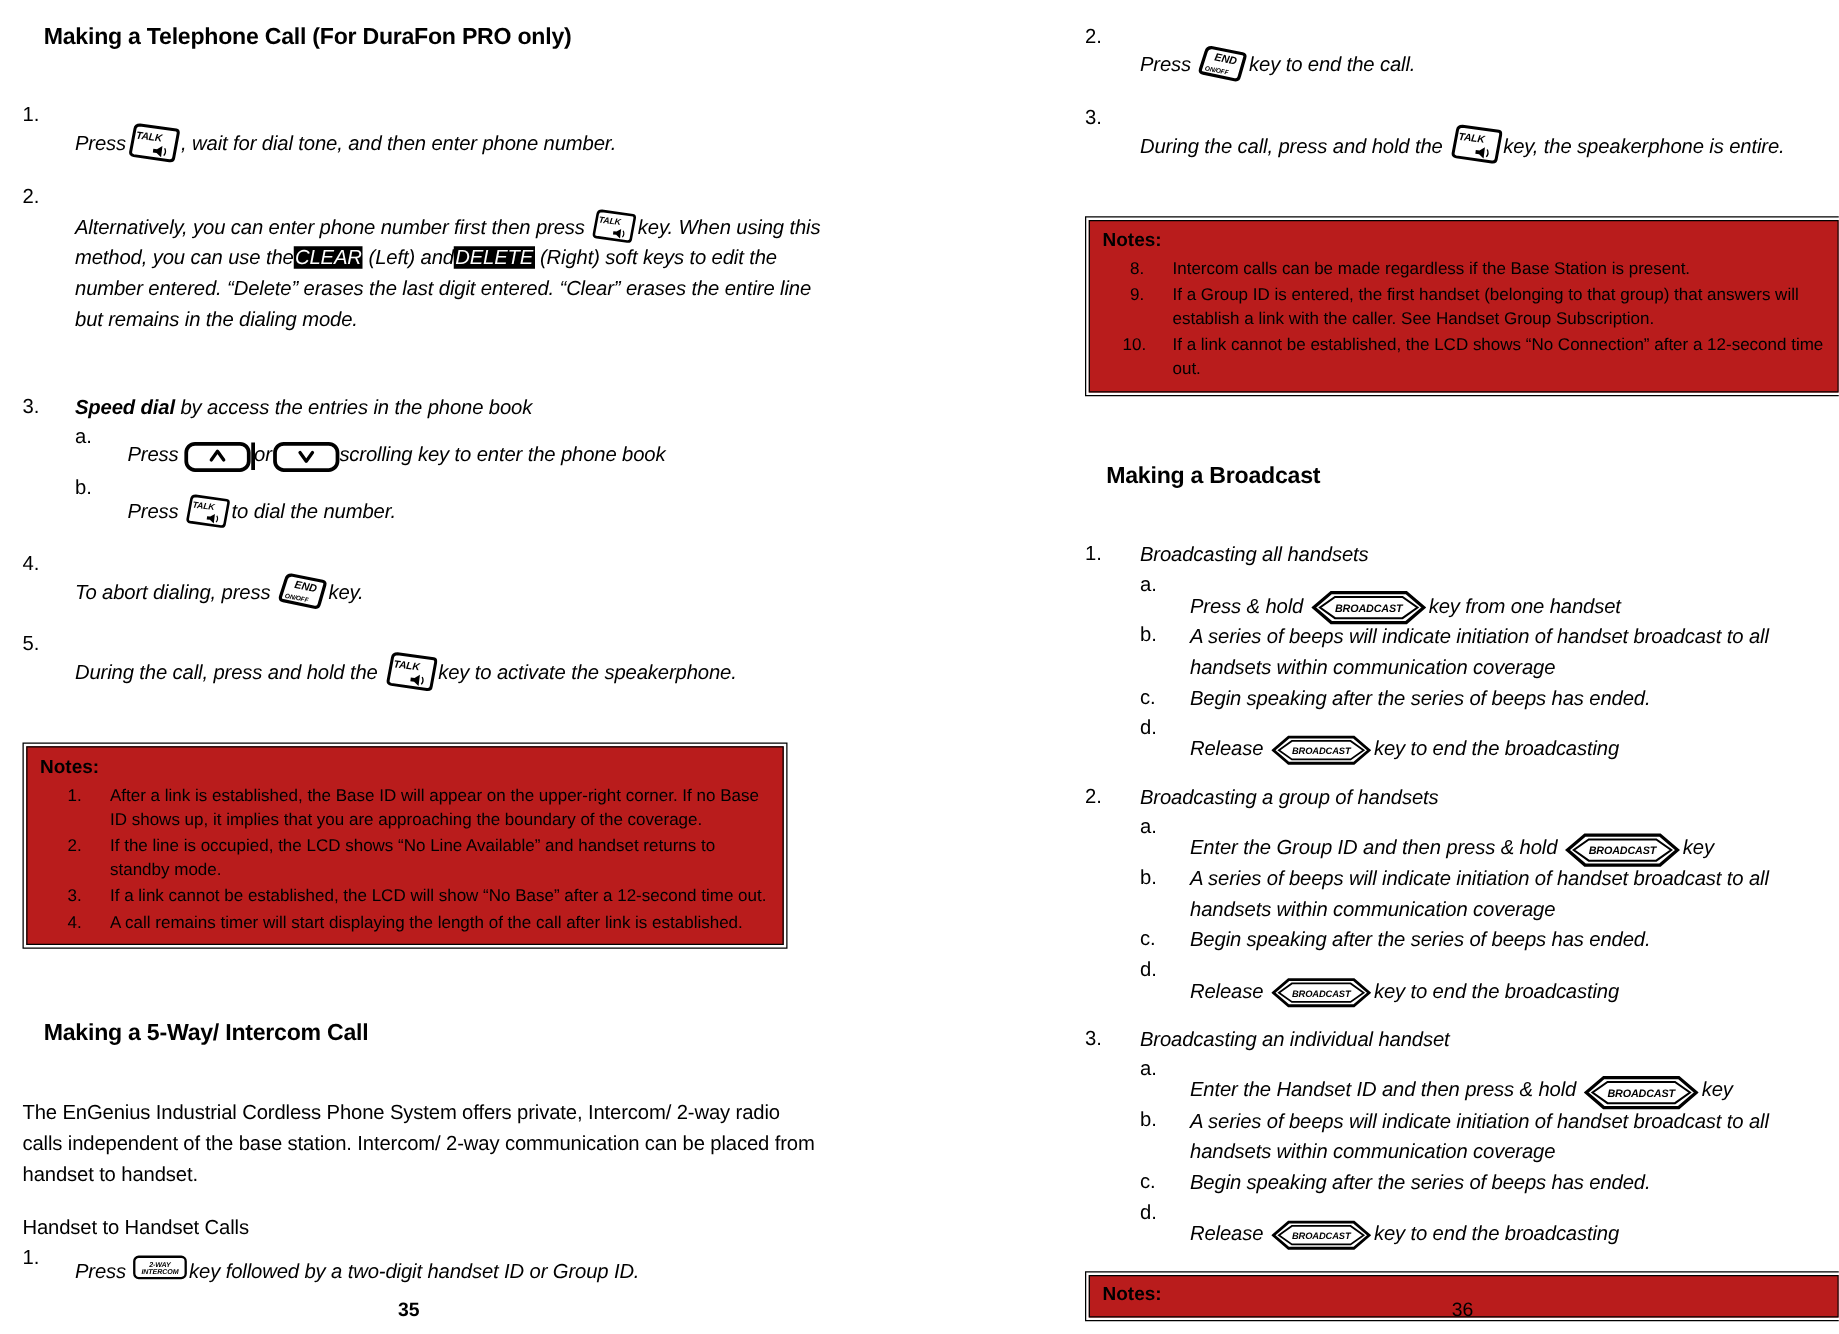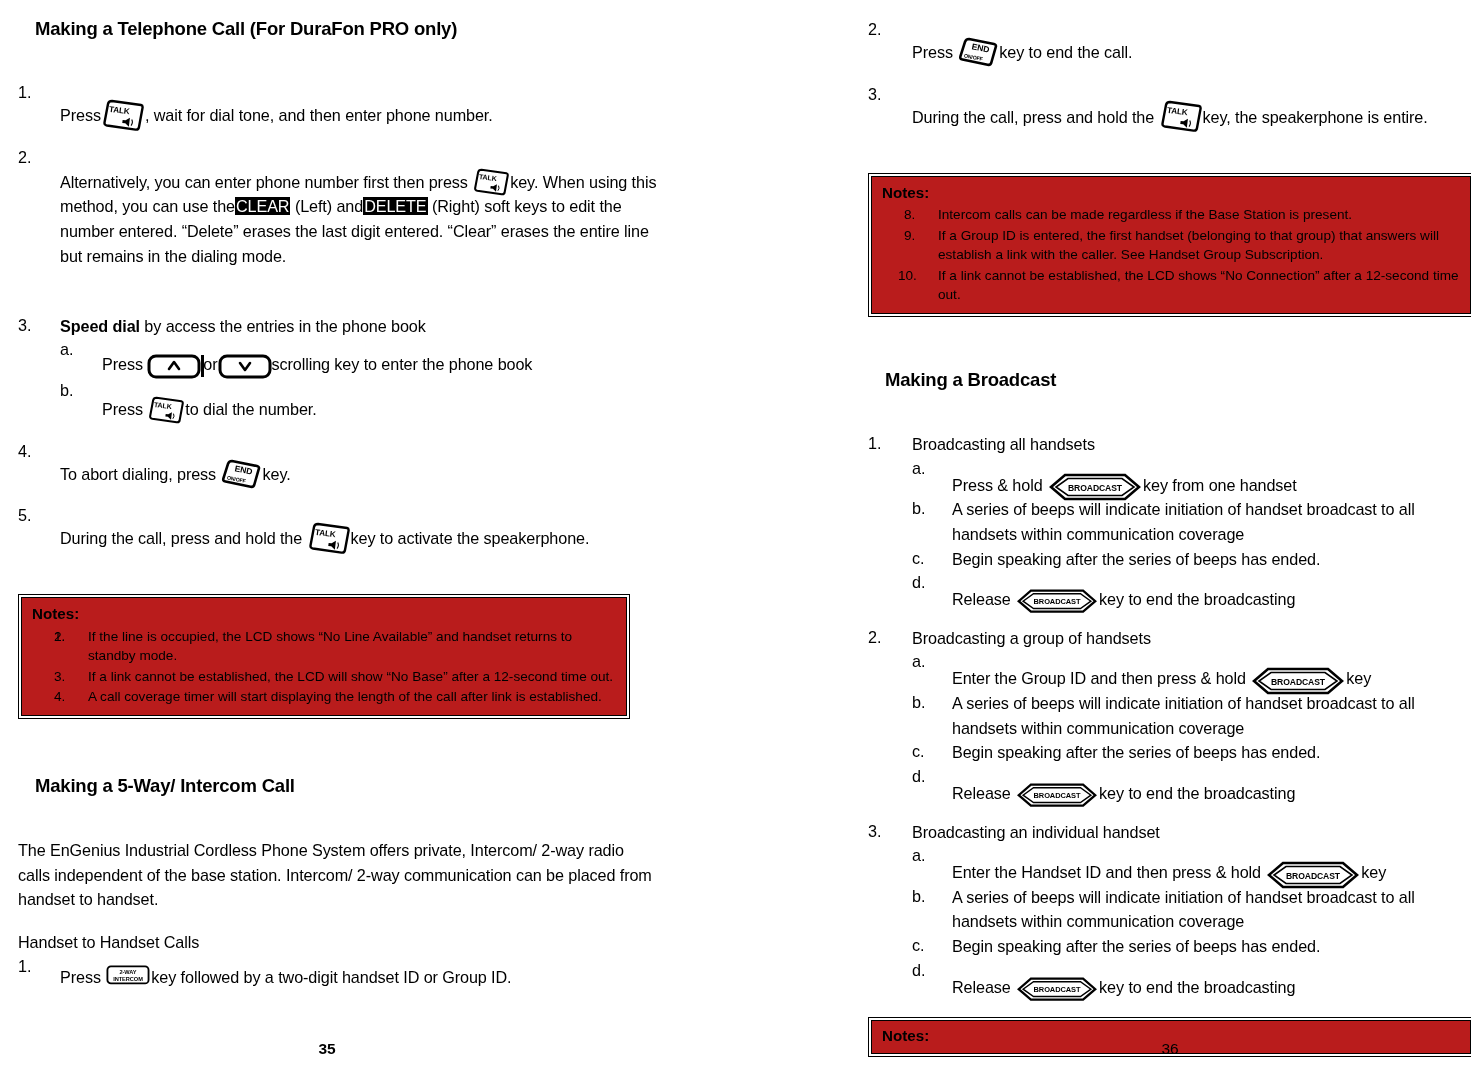--- a/index.html
+++ b/index.html
@@ -53,20 +53,21 @@
     display: block;
   }
   .marker {
     position: absolute;
     left: 0;
     font-size: 16.2px;
     line-height: 1.4;
   }
   .row-body {
     display: block;
+    font-style: italic;
   }
 
   
   .inv {
     background: #000000;
     color: #ffffff;
     padding: 0 1px;
   }
 
   b { font-weight: bold; }
@@ -269,32 +270,33 @@
         </span>
       </div>
 
       <div class="sp24"></div>
 
       <div class="notes-box" style="width:606px;">
         <div class="notes-box-inner">
           <div class="notes-title">Notes:</div>
           <div class="note-item">
             <span class="nnum">1.</span>
+            <span>After a link is established, the Base ID will appear on the upper-right corner.  If no Base ID shows up, it implies that you are approaching the boundary of the coverage.</span>
           </div>
           <div class="note-item">
             <span class="nnum">2.</span>
             <span>If the line is occupied, the LCD shows “No Line Available” and handset returns to standby mode.</span>
           </div>
           <div class="note-item">
             <span class="nnum">3.</span>
             <span>If a link cannot be established, the LCD will show “No Base” after a 12-second time out.</span>
           </div>
           <div class="note-item">
             <span class="nnum">4.</span>
-            <span>A call coverage timer will start displaying the length of the call after link is established.</span>
+            <span>A call remains timer will start displaying the length of the call after link is established.</span>
           </div>
         </div>
       </div>
 
       <div class="sp24"></div>
       <div class="sp14"></div>
 
       <h2 class="heading">Making a 5-Way/ Intercom Call</h2>
 
       <div class="sp24"></div>

